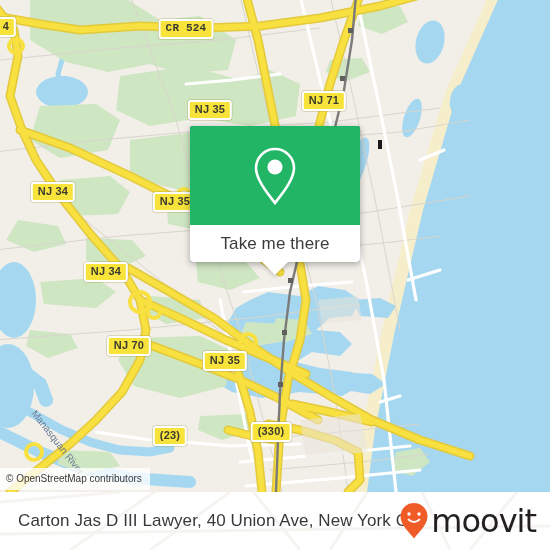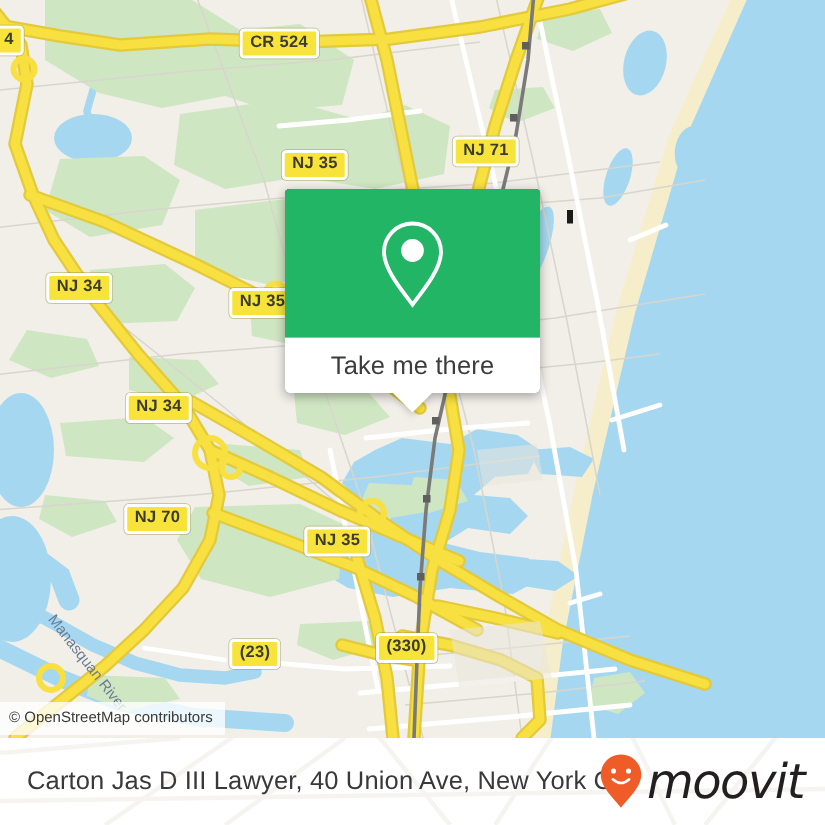--- a/index.html
+++ b/index.html
@@ -102,21 +102,21 @@
   }
   #footer-title{
     position:relative;z-index:2;
     margin-left:18px;
     font-size:17px;color:#39393b;
     white-space:nowrap;
     letter-spacing:.1px;
   }
   #brand{
     position:absolute;right:14px;top:50%;transform:translateY(-50%);
-    z-index:2;display:flex;align-items:center;font-style:italic;
+    z-index:2;display:flex;align-items:center;
   }
   #brand-word{
     font-size:32px;
     color:#231f20;
     letter-spacing:-1px;
     line-height:32px;
     margin-left:2px;
     font-family:"DejaVu Sans","Liberation Sans",sans-serif;
     font-weight:500;
   }
@@ -275,27 +275,27 @@
         </g>
 
         <g fill="#e9e5dc" opacity=".55">
           <path d="M 300,420 L 360,414 L 368,452 L 306,458 Z"></path>
           <path d="M 318,300 L 358,296 L 362,320 L 322,324 Z"></path>
         </g>
       </g>
     </svg>
 
     <div class="shield" style="left:6px;top:27px;">4</div>
-    <div class="shield" style="left:186px;top:29px;">CR 524</div>
+    <div class="shield" style="left:186px;top:29px;font-family:Liberation Mono, monospace;">CR 524</div>
     <div class="shield" style="left:324px;top:70px;margin-top:31px;">NJ 71</div>
     <div class="shield" style="left:210px;top:110px;">NJ 35</div>
     <div class="shield" style="left:53px;top:192px;">NJ 34</div>
     <div class="shield" style="left:175px;top:202px;">NJ 35</div>
     <div class="shield" style="left:106px;top:272px;">NJ 34</div>
-    <div class="shield" style="left:105px;top:346px;">NJ 70</div>
+    <div class="shield" style="left:129px;top:346px;">NJ 70</div>
     <div class="shield" style="left:225px;top:361px;">NJ 35</div>
     <div class="shield" style="left:170px;top:436px;">(23)</div>
     <div class="shield" style="left:271px;top:432px;">(330)</div>
 
     <div class="riverlabel" style="left:38px;top:408px;transform:rotate(52deg);">Manasquan River</div>
 
     <div id="attrib">© OpenStreetMap contributors</div>
 
     <div id="card">
       <div id="card-green">

